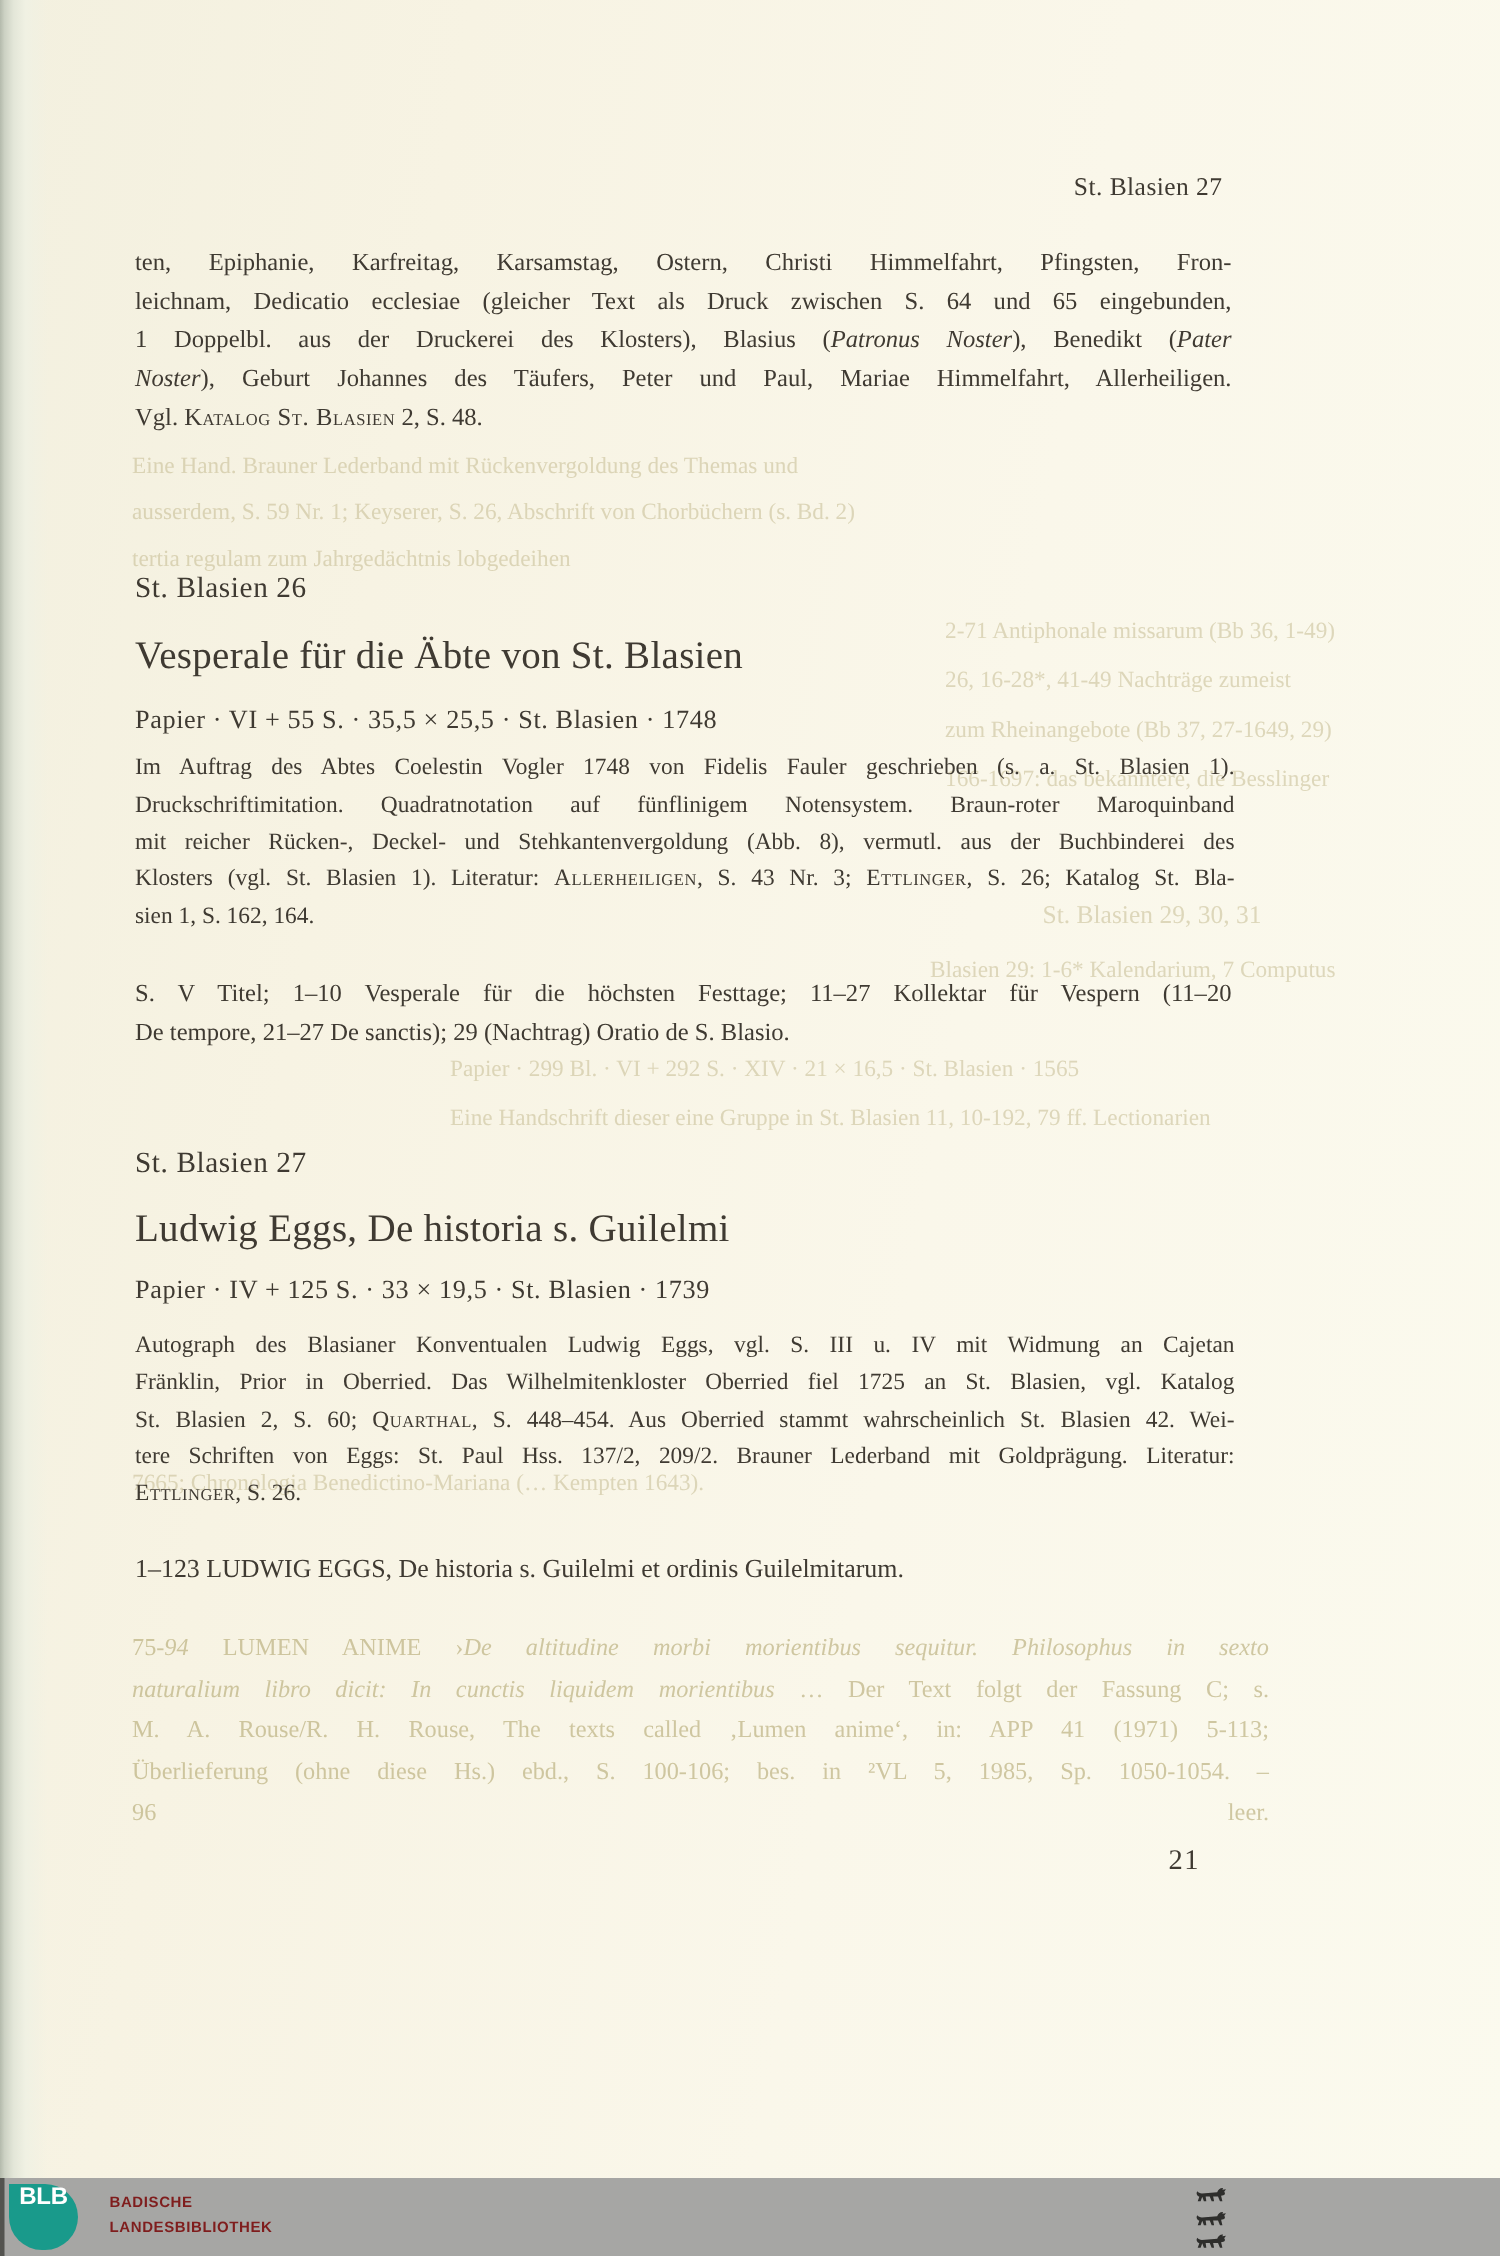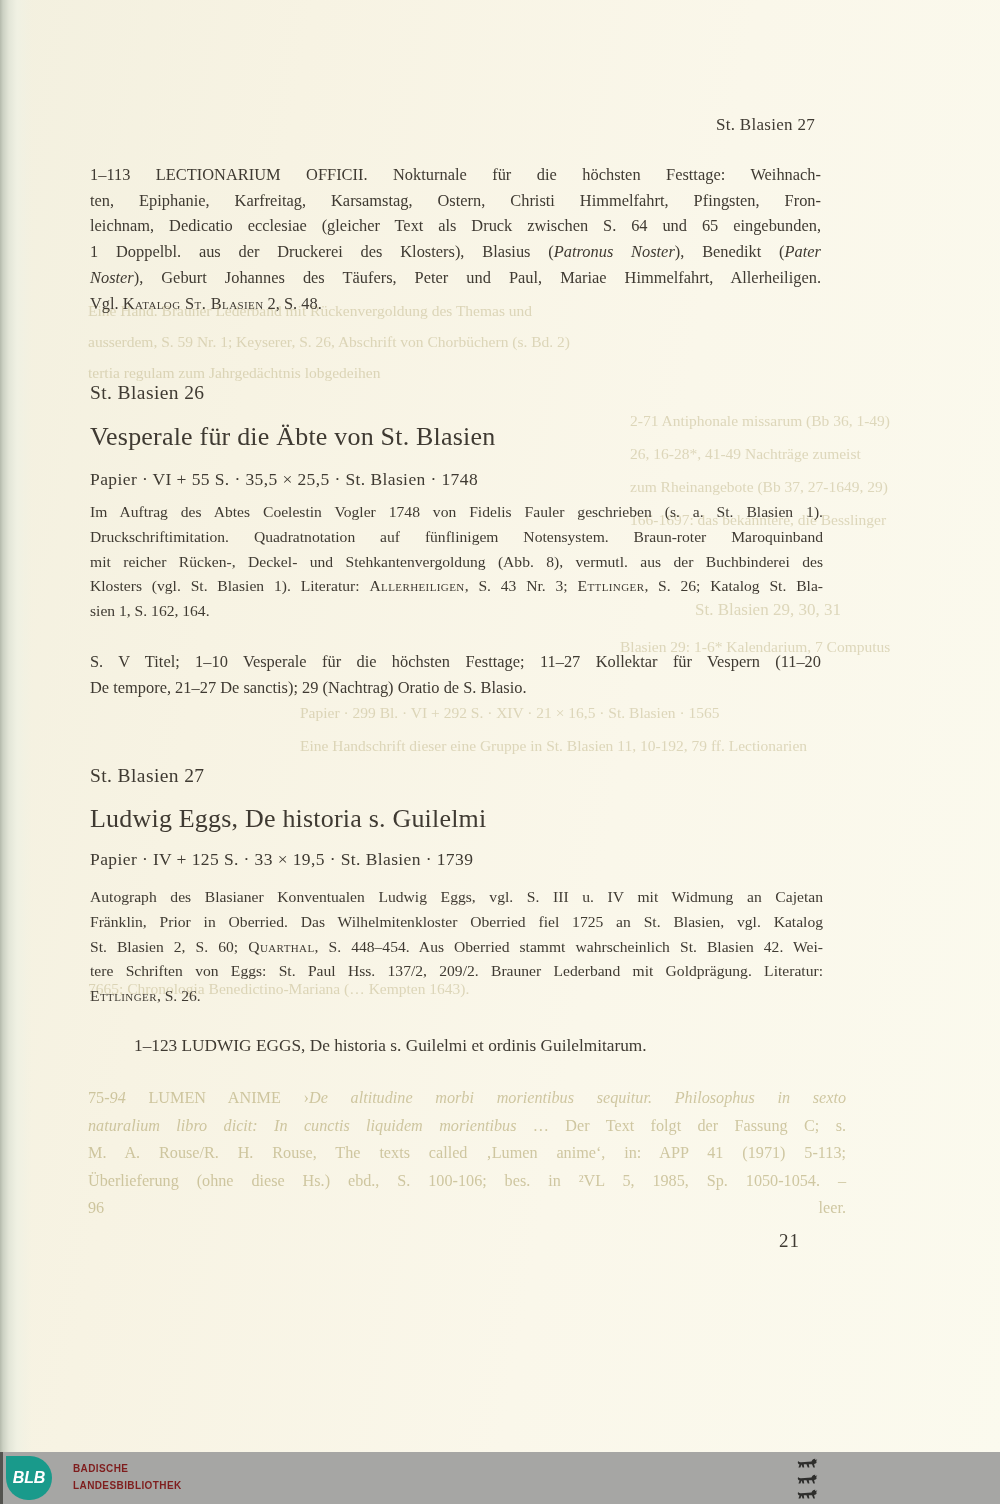--- a/index.html
+++ b/index.html
@@ -28,21 +28,21 @@
   .title26{left:90px;top:422px;}
   .collation{font-size:17.5px;letter-spacing:.4px;}
   .coll26{left:90px;top:469px;}
   .desc{width:733px;font-size:15.6px;line-height:24.8px;}
   .desc26{left:90px;top:500px;}
   .cont26{left:90px;top:649px;width:731px;font-size:16.4px;line-height:25.6px;}
   .head27{left:90px;top:765px;}
   .title27{left:90px;top:804px;}
   .coll27{left:90px;top:849px;}
   .desc27{left:90px;top:885px;}
-  .item27{left:90px;top:1036px;font-size:17.3px;margin-left:44px;}
+  .item27{left:90px;top:1036px;font-size:17.3px;}
   .page-number{left:779px;top:1230px;font-size:19px;letter-spacing:1px;}
   .sc{font-variant:small-caps;letter-spacing:.4px;}
   
   .bleed{position:absolute;z-index:1;color:rgba(181,170,120,.42);filter:blur(.5px);font-size:15.5px;}
   .bleed .jline{text-align-last:justify;}
   .bleed-a{left:88px;top:296px;width:845px;line-height:30.8px;}
   .bleed-b{left:630px;top:404px;width:300px;line-height:33px;}
   .bleed-bh{left:695px;top:600px;font-size:17px;}
   .bleed-b2{left:620px;top:638px;width:310px;}
   .bleed-c{left:300px;top:696px;width:620px;line-height:33px;}
@@ -51,21 +51,21 @@
   
   .footer{
     position:absolute;left:0;right:0;bottom:0;height:52px;z-index:5;
     background:#a6a6a4;
     font-family:"Liberation Sans","DejaVu Sans",sans-serif;
   }
   .footer-edge{position:absolute;left:0;top:0;bottom:0;width:3px;background:#53534f;}
   .blb-logo{
     position:absolute;left:6px;top:4px;width:46px;height:44px;
     border-radius:0 23px 23px 23px;
-    display:flex;align-items:center;justify-content:center;font-style:italic;
+    display:flex;align-items:flex-start;justify-content:center;
   }
   .blb-logo-text{color:#ffffff;font-weight:bold;font-size:16px;letter-spacing:-.2px;}
   .lib-name{
     position:absolute;left:73px;top:9px;
     font-weight:bold;font-size:10px;line-height:16.5px;letter-spacing:.4px;color:#7f1d1d;
   }
   .arms{position:absolute;left:791px;top:4px;width:34px;height:44px;
     display:flex;flex-direction:column;justify-content:space-between;}
   .arms svg{display:block;}
   .state-name{
@@ -102,21 +102,20 @@
       <div class="jline">75<i>-94</i> LUMEN ANIME ›<i>De altitudine morbi morientibus sequitur. Philosophus in sexto</i></div>
       <div class="jline"><i>naturalium libro dicit: In cunctis liquidem morientibus</i> … Der Text folgt der Fassung C; s.</div>
       <div class="jline">M. A. Rouse/R. H. Rouse, The texts called ‚Lumen anime‘, in: APP 41 (1971) 5-113;</div>
       <div class="jline">Überlieferung (ohne diese Hs.) ebd., S. 100-106; bes. in ²VL 5, 1985, Sp. 1050-1054. –</div>
       <div class="jline last">96 leer.</div>
     </div>
 
   <div class="txt running-head">St. Blasien 27</div>
 
   <div class="txt intro">
-      <div class="jline">1–113 LECTIONARIUM OFFICII. Nokturnale für die höchsten Festtage: Weihnach-</div>
       <div class="jline">ten, Epiphanie, Karfreitag, Karsamstag, Ostern, Christi Himmelfahrt, Pfingsten, Fron-</div>
       <div class="jline">leichnam, Dedicatio ecclesiae (gleicher Text als Druck zwischen S. 64 und 65 eingebunden,</div>
       <div class="jline">1 Doppelbl. aus der Druckerei des Klosters), Blasius (<i>Patronus Noster</i>), Benedikt (<i>Pater</i></div>
       <div class="jline"><i>Noster</i>), Geburt Johannes des Täufers, Peter und Paul, Mariae Himmelfahrt, Allerheiligen.</div>
       <div class="jline last">Vgl. <span class="sc">Katalog St. Blasien</span> 2, S. 48.</div>
     </div>
 
   <div class="txt entry-number head26">St. Blasien 26</div>
   <div class="txt title title26">Vesperale für die Äbte von St. Blasien</div>
   <div class="txt collation coll26">Papier · VI + 55 S. · 35,5 × 25,5 · St. Blasien · 1748</div>

